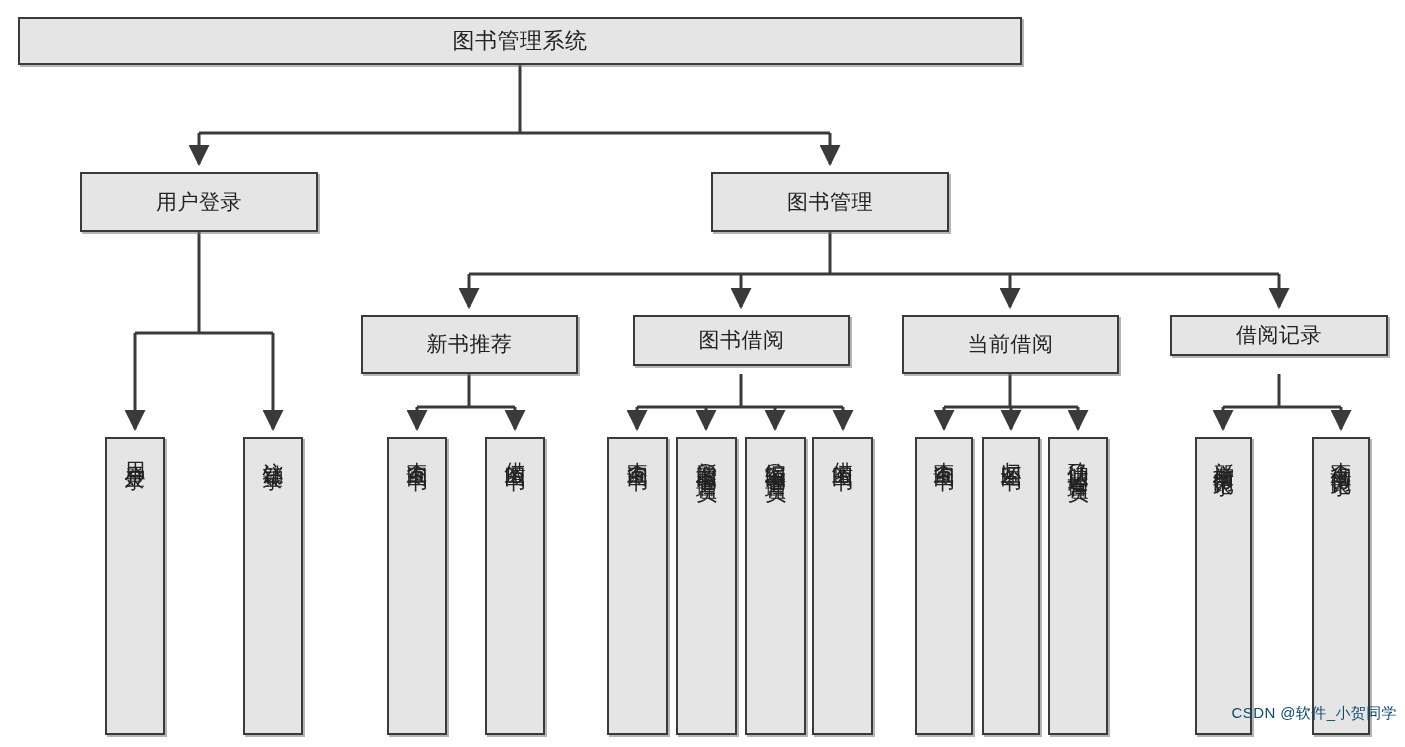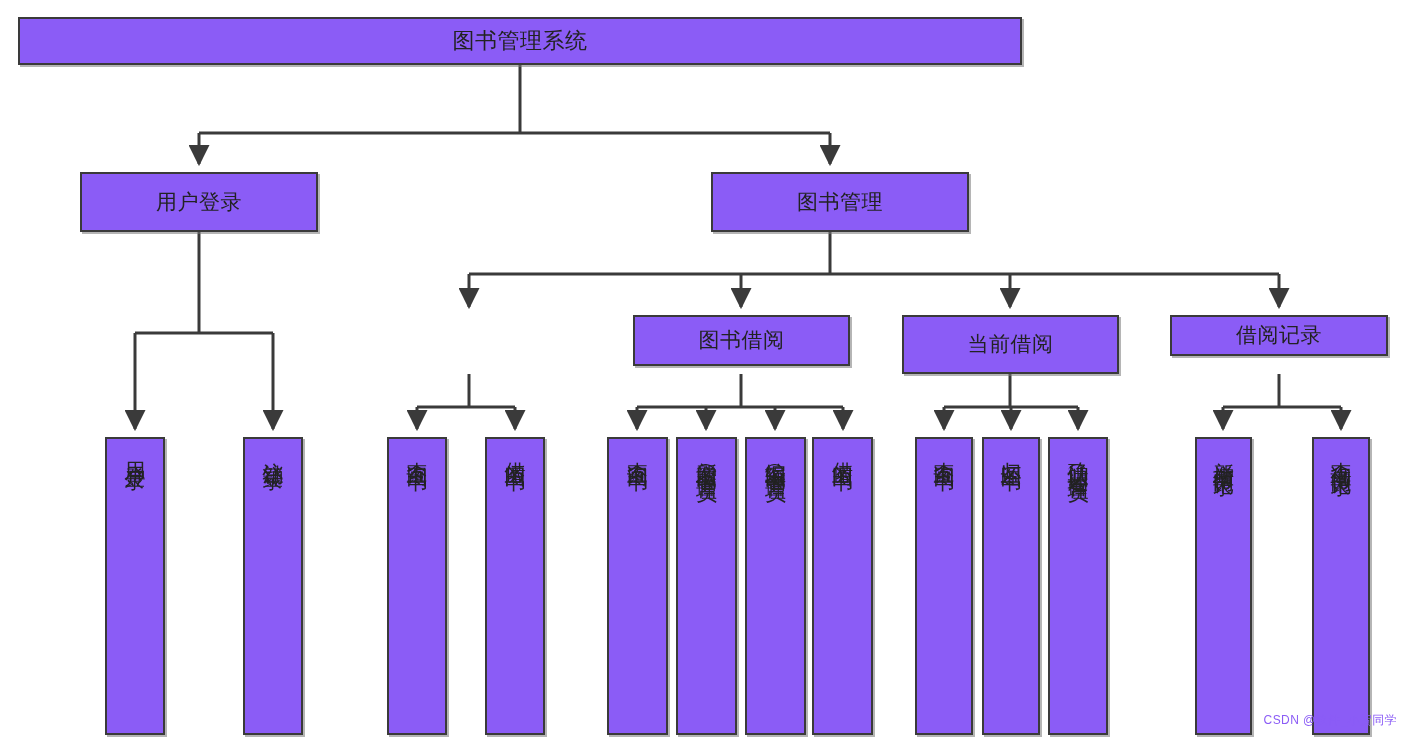--- a/index.html
+++ b/index.html
@@ -24,21 +24,21 @@
   .edges {
     position: absolute;
     left: 0; top: 0;
     width: 1405px;
     height: 747px;
     pointer-events: none;
   }
   .node {
     position: absolute;
     box-sizing: border-box;
-    background: #8b5cf6;
+    background: #e5e5e5;
     border: 2px solid #3a3a3a;
     box-shadow: 2px 2px 0 rgba(120,120,120,0.55);
     display: flex;
     align-items: center;
     justify-content: center;
     overflow: hidden;
   }
   .node .lbl {
     display: block;
     text-align: center;
@@ -61,23 +61,23 @@
     writing-mode: vertical-rl;
     text-orientation: upright;
     font-size: 21px;
     line-height: 1.15;
     letter-spacing: 3px;
     white-space: normal;
   }
   #watermark {
     position: absolute;
     right: 8px;
-    bottom: 18px;
-    font-size: 12px;
-    color: #8b5cf6;
+    bottom: 24px;
+    font-size: 15px;
+    color: #0c4a6e;
     letter-spacing: 0.4px;
     white-space: nowrap;
   }
 </style>
 </head>
 <body>
 
 <div id="diagram">
 
   <svg class="edges" viewBox="0 0 1405 747" width="1405" height="747" xmlns="http://www.w3.org/2000/svg">
@@ -129,22 +129,25 @@
       <path d="M 1341 407 L 1341 429" marker-end="url(#arrow)"></path>
     </g>
   </svg>
 
   <div class="node root h" style="left: 18px; top: 17px; width: 1004px; height: 48px;">
     <span class="lbl">图书管理系统</span>
   </div>
   <div class="node h" style="left: 80px; top: 172px; width: 238px; height: 60px;">
     <span class="lbl">用户登录</span>
   </div>
-  <div class="node h" style="left: 711px; top: 172px; width: 258px; height: 60px;">
+  <div class="node h" style="left: 711px; top: 172px; width: 238px; height: 60px;">
     <span class="lbl">图书管理</span>
+  </div>
+  <div class="node h" style="left: 361px; top: 315px; width: 217px; height: 59px;">
+    <span class="lbl">新书推荐</span>
   </div>
   <div class="node h" style="left: 633px; top: 315px; width: 217px; height: 51px;">
     <span class="lbl">图书借阅</span>
   </div>
   <div class="node h" style="left: 902px; top: 315px; width: 217px; height: 59px;">
     <span class="lbl">当前借阅</span>
   </div>
   <div class="node h" style="left: 1170px; top: 315px; width: 218px; height: 41px;">
     <span class="lbl">借阅记录</span>
   </div>

